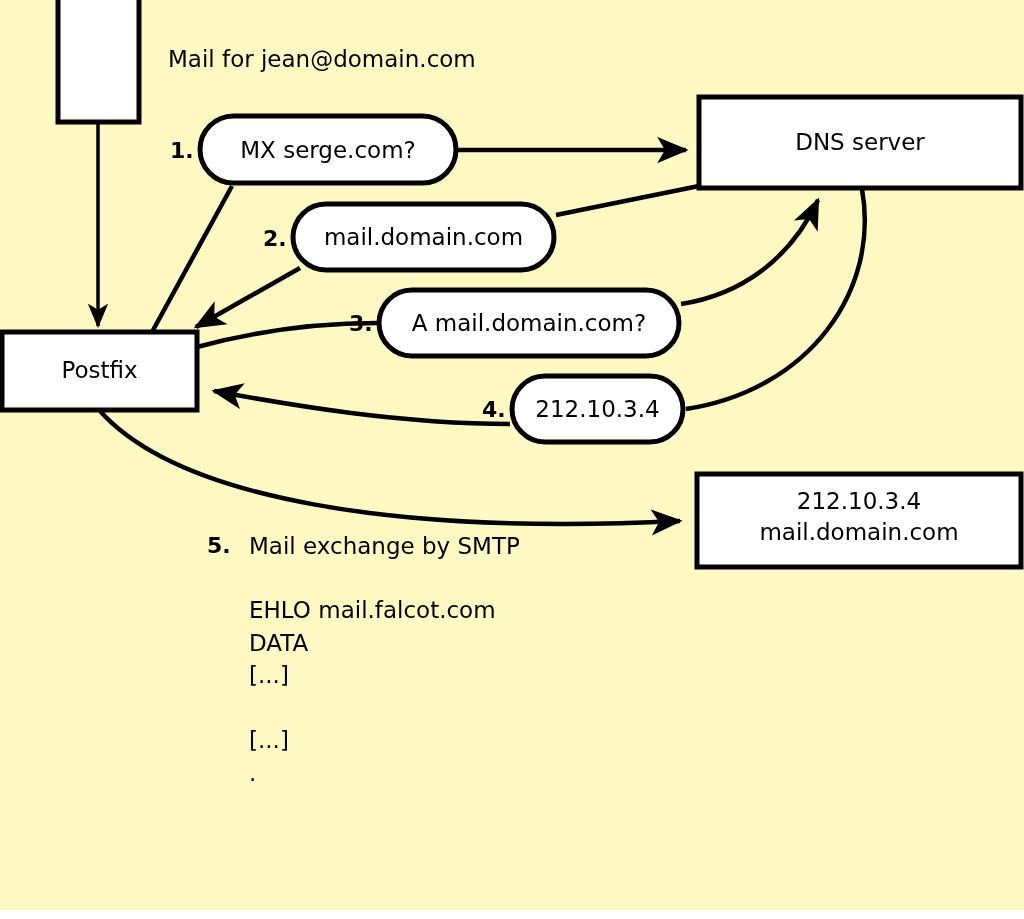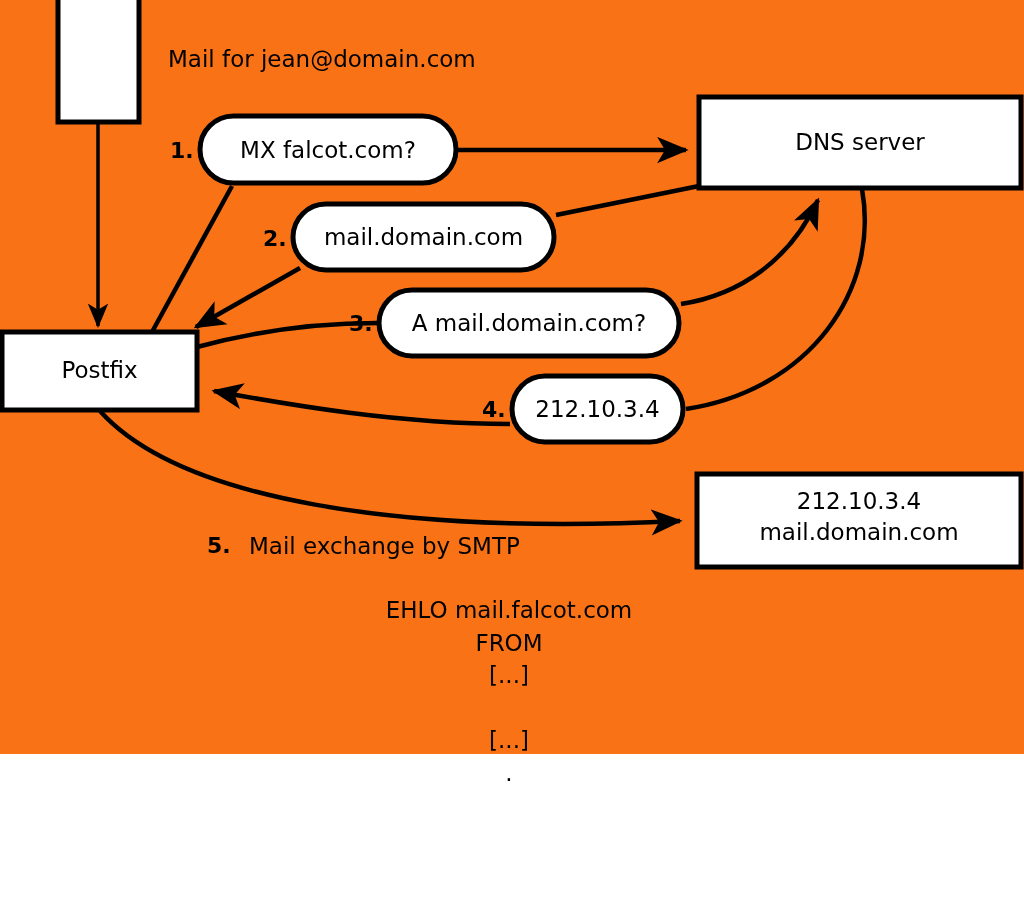--- a/index.html
+++ b/index.html
@@ -11,22 +11,22 @@
   body {
     width: 1024px;
     height: 919px;
     overflow: hidden;
     font-family: "DejaVu Sans", sans-serif;
     color: #000000;
   }
   #diagram-root {
     position: relative;
     width: 1024px;
-    height: 754px;
-    background: #f97316;
+    height: 910px;
+    background: #fef9c3;
   }
   svg.layer {
     position: absolute;
     left: 0;
     top: 0;
     width: 1024px;
     height: 919px;
   }
   .node-text {
     position: absolute;
@@ -59,21 +59,20 @@
     line-height: 32.5px;
     color: #000000;
     white-space: pre;
     display: block;
   }
   #smtp-transcript {
     position: absolute;
     left: 249px;
     top: 594px;
     width: 520px;
-    text-align: center;
   }
 </style>
 </head>
 <body>
 
 <div id="diagram-root">
 
   <svg class="layer" viewBox="0 0 1024 919">
     <defs>
       <marker id="arrowhead" viewBox="0 0 12 10" refX="11" refY="5" markerWidth="7" markerHeight="6" orient="auto-start-reverse" markerUnits="strokeWidth">
@@ -126,29 +125,29 @@
 
   <div class="node-text" style="left:697px; top:487px; width:324px;">212.10.3.4</div>
   <div class="node-text" style="left:697px; top:518px; width:324px;">mail.domain.com</div>
 
   <div class="step-num" style="left:170px; top:138px;">1.</div>
   <div class="step-num" style="left:263px; top:226px;">2.</div>
   <div class="step-num" style="left:349px; top:311px;">3.</div>
   <div class="step-num" style="left:482px; top:397px;">4.</div>
   <div class="step-num" style="left:207px; top:533px;">5.</div>
 
-  <div class="node-text" style="left:200px; top:136px; width:256px;">MX falcot.com?</div>
+  <div class="node-text" style="left:200px; top:136px; width:256px;">MX serge.com?</div>
   <div class="node-text" style="left:293px; top:223px; width:261px;">mail.domain.com</div>
   <div class="node-text" style="left:379px; top:309px; width:300px;text-align:center;">A mail.domain.com?</div>
   <div class="node-text" style="left:512px; top:395px; width:171px;">212.10.3.4</div>
 
   <div class="plain-label" style="left:249px; top:533px;">Mail exchange by SMTP</div>
 
   <div id="smtp-transcript">
     <span class="smtp-line">EHLO mail.falcot.com</span>
-    <span class="smtp-line">FROM</span>
+    <span class="smtp-line">DATA</span>
     <span class="smtp-line">[...]</span>
     <span class="smtp-line">&nbsp;</span>
     <span class="smtp-line">[...]</span>
     <span class="smtp-line">.</span>
   </div>
 
 </div>
 
 </body></html>

